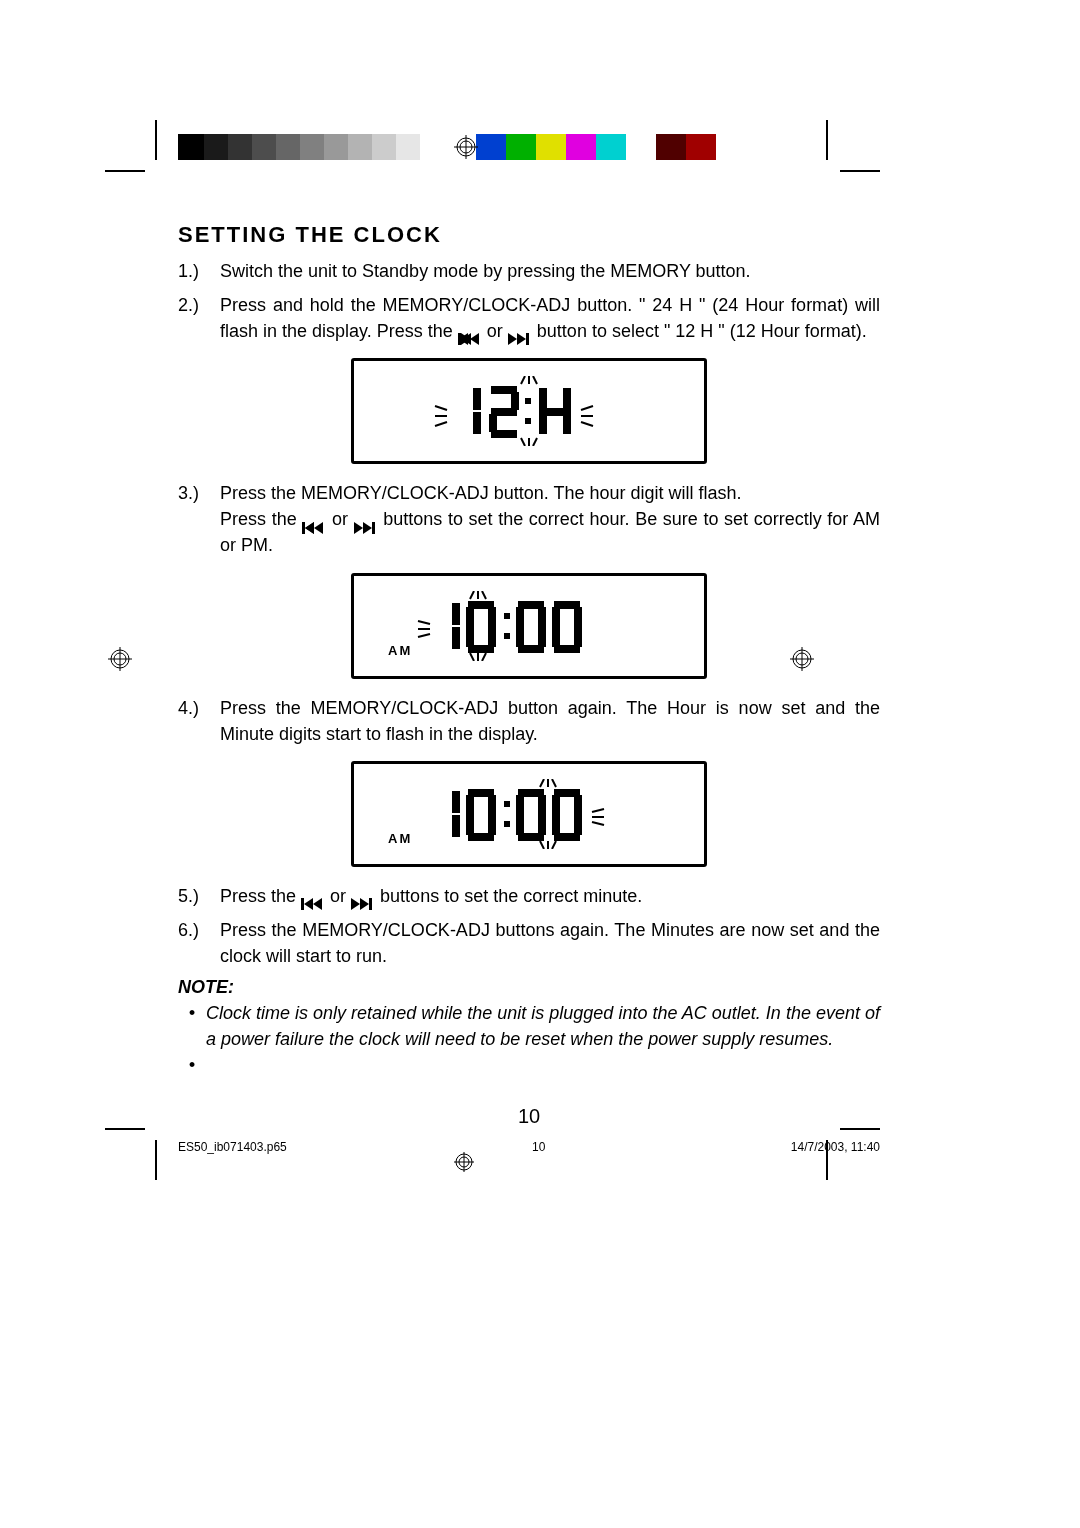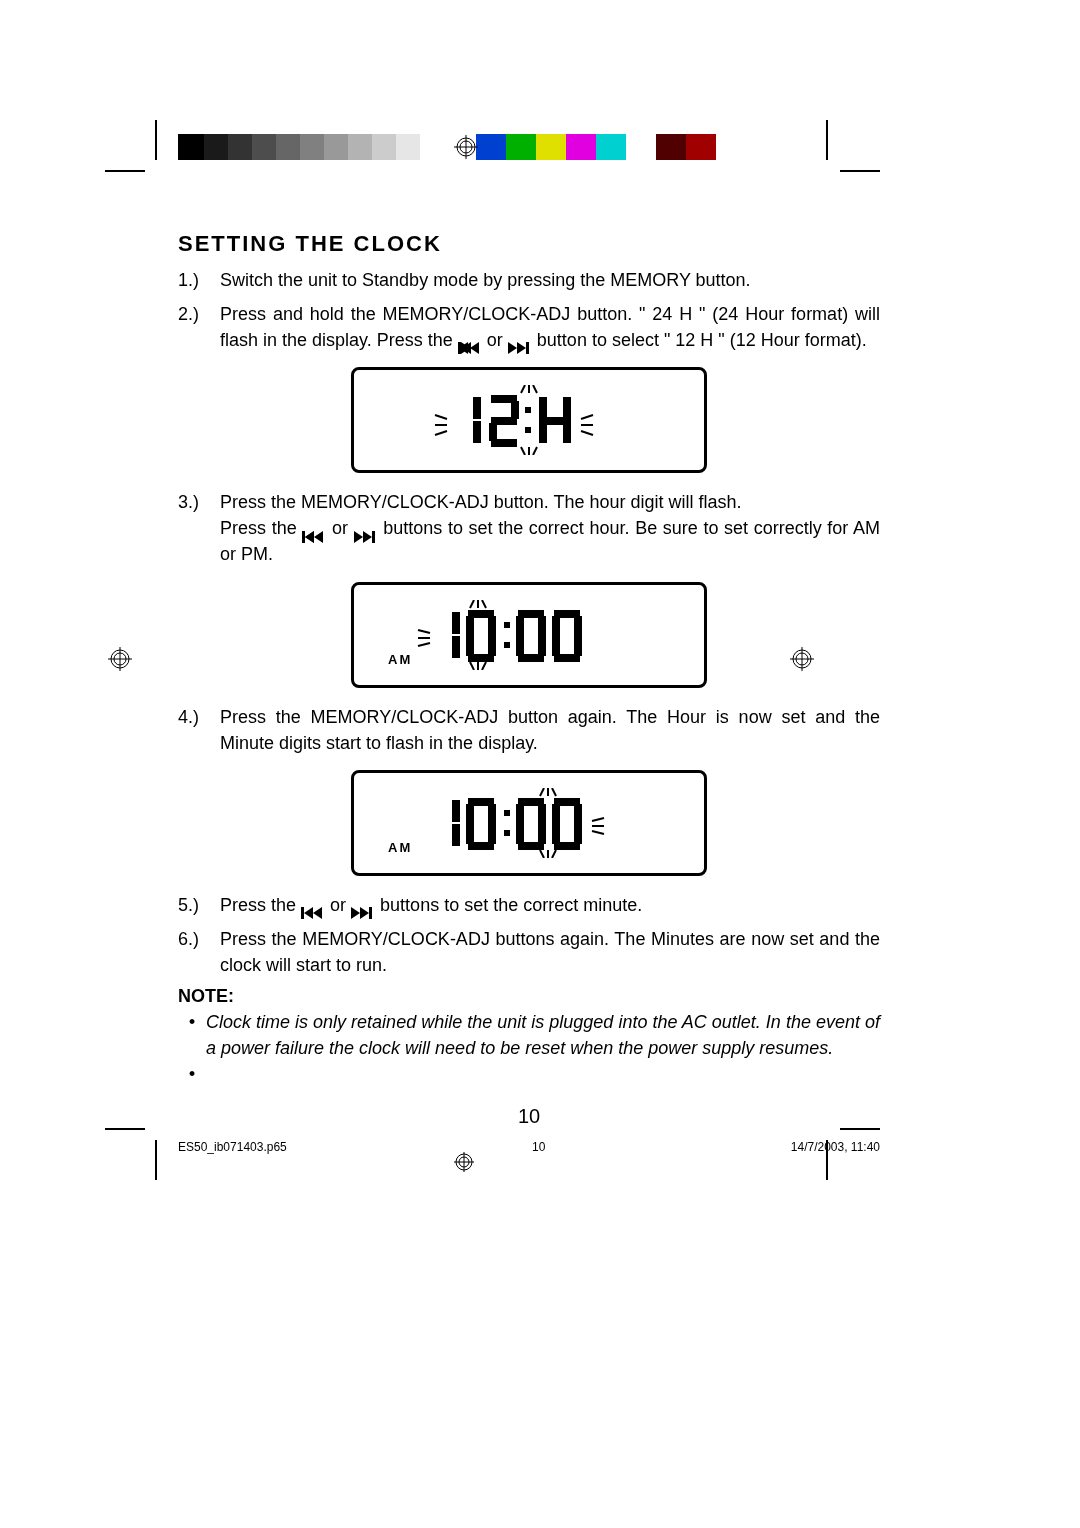--- a/index.html
+++ b/index.html
@@ -8,29 +8,29 @@
   .crop{position:absolute;background:#000;}
   .crop.h{height:2px;} .crop.v{width:2px;}
   
   .calib{position:absolute;top:134px;left:178px;right:270px;height:26px;display:flex;}
   .calib .cell{width:24px;height:26px;}
   
   .reg{position:absolute;width:24px;height:24px;}
   .reg svg{display:block;}
   
   .content{position:absolute;left:178px;right:200px;top:215px;}
-  h2{font-size:22px;letter-spacing:2px;margin:16px 0 10px 0;font-weight:bold;}
+  h2{font-size:22px;letter-spacing:2px;margin:7px 0 10px 0;font-weight:bold;}
   ol.steps{list-style:none;margin:0;padding:0;font-size:18px;line-height:1.45;}
   ol.steps>li{display:flex;margin-bottom:8px;}
   ol.steps>li>.num{width:42px;flex:0 0 42px;}
   ol.steps>li>.txt{flex:1;text-align:justify;}
-  .lcd{margin:14px auto 16px auto;border:3px solid #000;border-radius:8px;width:350px;height:100px;display:flex;align-items:center;justify-content:center;position:relative;}
+  .lcd{margin:14px auto 16px auto;border:3px solid #000;border-radius:3px;width:350px;height:100px;display:flex;align-items:center;justify-content:center;position:relative;}
   .am{position:absolute;left:34px;bottom:18px;font-size:13px;font-weight:bold;letter-spacing:2px;}
   .note{font-size:18px;margin-top:8px;}
-  .note .hd{font-weight:bold;}
+  .note .hd{font-weight:bold;font-style:italic;}
   .note ul{list-style:none;margin:2px 0 0 0;padding:0;}
   .note ul li{display:flex;font-style:italic;line-height:1.45;text-align:justify;}
   .note ul li .bul{width:28px;flex:0 0 28px;text-align:center;}
   .pn{position:absolute;left:178px;right:200px;top:1105px;text-align:center;font-size:20px;}
   
   .slug{position:absolute;left:178px;right:200px;top:1140px;font-size:12px;display:flex;justify-content:space-between;text-align:right;}
   
   .skip{display:inline-block;vertical-align:middle;width:24px;height:12px;}
   
 </style>

